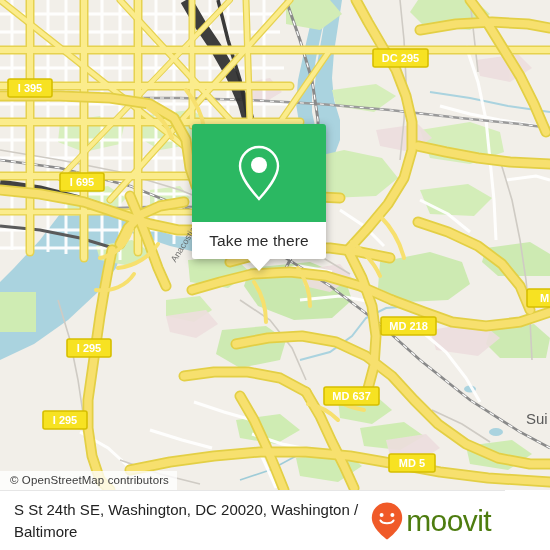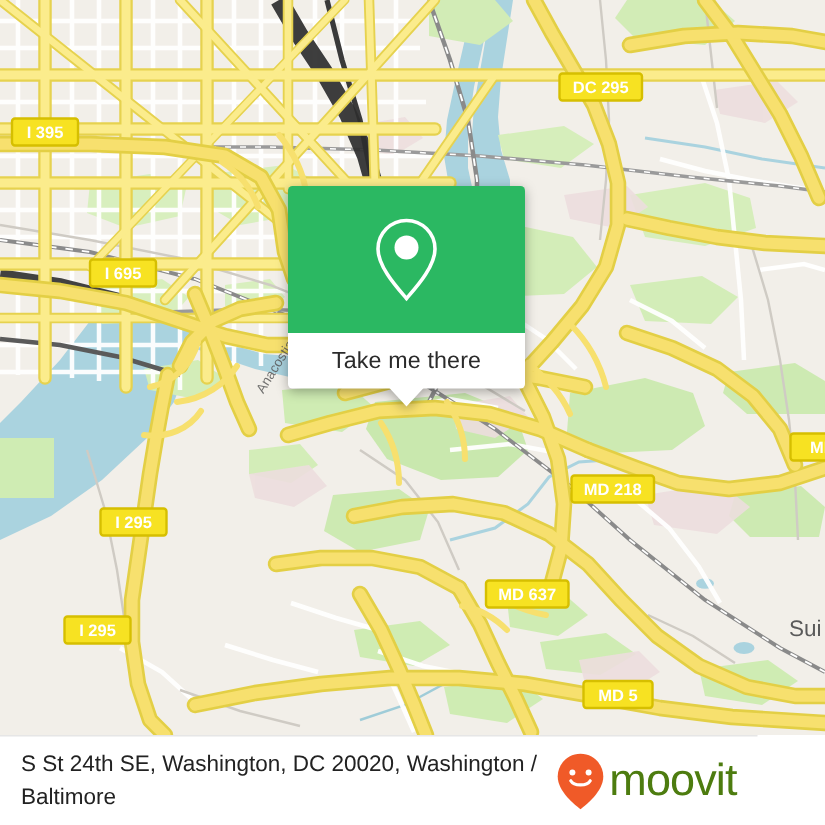--- a/index.html
+++ b/index.html
@@ -38,21 +38,21 @@
     background: rgba(255,255,255,0.78);
     letter-spacing: 0.1px;
     white-space: nowrap;
   }
 
   
   .popup {
     position: absolute;
     left: 192px;
     top: 124px;
-    width: 158px;
+    width: 134px;
     filter: drop-shadow(0 2px 4px rgba(0,0,0,0.32));
   }
   .popup-top {
     background: #2bb862;
     height: 98px;
     border-radius: 3px 3px 0 0;
     display: flex;
     align-items: center;
     justify-content: center;
   }
@@ -451,20 +451,21 @@
           <path d="M26 5 C15.5 5 7 13.5 7 24 C7 36 20 50 26 57 C32 50 45 36 45 24 C45 13.5 36.5 5 26 5 Z" fill="none" stroke="#ffffff" stroke-width="2.4"></path>
           <circle cx="26" cy="23" r="8" fill="#ffffff"></circle>
         </svg>
       </div>
       <div class="popup-bottom">
         <span class="popup-label">Take me there</span>
       </div>
       <div class="popup-tail"></div>
     </div>
 
+    <div class="attrib">© OpenStreetMap contributors</div>
   </div>
 
   <div class="footer">
     <div class="footer-title">S St 24th SE, Washington, DC 20020, Washington / Baltimore</div>
     <div class="brand">
       <svg width="34" height="40" viewBox="0 0 34 40">
         <path d="M17 1.5 C8.6 1.5 1.8 8.3 1.8 16.7 C1.8 26.5 13 35.5 17 38.5 C21 35.5 32.2 26.5 32.2 16.7 C32.2 8.3 25.4 1.5 17 1.5 Z" fill="#f05a28"></path>
         <circle cx="11.6" cy="14" r="2.0" fill="#ffffff"></circle>
         <circle cx="22.4" cy="14" r="2.0" fill="#ffffff"></circle>
         <path d="M10.5 19.5 C12.6 23.2 21.4 23.2 23.5 19.5" fill="none" stroke="#ffffff" stroke-width="2.1" stroke-linecap="round"></path>

